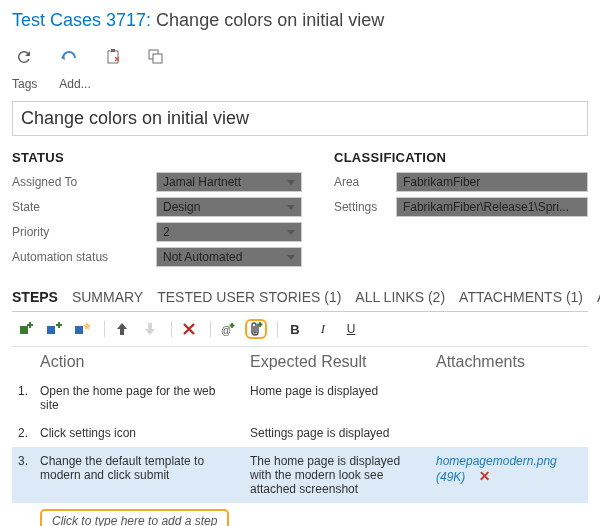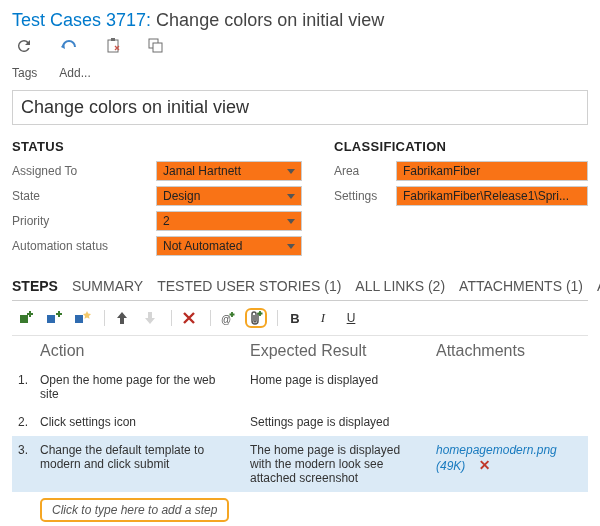--- a/index.html
+++ b/index.html
@@ -1,36 +1,36 @@
 <!DOCTYPE html>
 <html><head>
 <meta charset="utf-8">
 <style>
   * { box-sizing: border-box; margin: 0; padding: 0; }
   body { font-family: "Segoe UI", Arial, sans-serif; font-size: 12px; color: #333; background: #fff; width: 600px; }
   .container { padding: 10px 12px 14px 12px; }
-  .title-bar { font-size: 18px; margin-bottom: 3px; }
+  .title-bar { font-size: 18px; margin-bottom: 14px; }
   .title-id { color: #007acc; }
   .title-text { color: #444; }
   .toolbar { display: flex; gap: 28px; padding: 4px 0 10px 4px; }
   .tb-btn { cursor: pointer; opacity: .85; }
   .tb-btn svg { display:block; }
   .tags-row { display: flex; align-items: center; gap: 18px; font-size: 12px; margin-bottom: 8px; }
   .tags-label { color: #555; text-align: center; }
   .add-tag { color: #555; padding: 2px 4px; cursor: pointer; }
   .name-input { width: 100%; border: 1px solid #d0d0d0; padding: 6px 8px; font-size: 18px; color: #333; margin-bottom: 14px; font-family: inherit; }
   .sections { display: flex; gap: 32px; margin-bottom: 2px; }
   .section-left { width: 332px; }
   .section-right { flex: 1; }
   .section-hdr { font-weight: bold; font-size: 13px; letter-spacing: .3px; color: #222; margin-bottom: 6px; }
   .field-row { display: flex; align-items: center; margin-bottom: 3px; height: 22px; }
   .field-label { color: #666; font-size: 12px; }
   .section-left .field-label { width: 144px; }
   .section-right .field-label { width: 62px; }
-  .field-select { flex: 1; border: 1px solid #ccc; height: 20px; padding: 0 18px 0 6px; font-size: 12px; color: #222; background: #f97316; position: relative; line-height: 18px; white-space: nowrap; overflow: hidden; text-overflow: ellipsis; }
+  .field-select { flex: 1; border: 1px solid #ccc; height: 20px; padding: 0 18px 0 6px; font-size: 12px; color: #222; background: #737373; position: relative; line-height: 18px; white-space: nowrap; overflow: hidden; text-overflow: ellipsis; }
   .field-select::after { content: ""; position: absolute; right: 6px; top: 7px; border-left: 4px solid transparent; border-right: 4px solid transparent; border-top: 5px solid #555; }
   .no-caret::after { display:none; }
   .tabs { display: flex; gap: 14px; border-bottom: 1px solid #ccc; margin-top: 12px; }
   .tab { font-size: 14px; color: #555; padding: 6px 0 6px 0; cursor: pointer; white-space: nowrap; }
   .tab.active { font-weight: bold; color: #222; }
   .steps-toolbar { display: flex; align-items: center; gap: 0; padding: 7px 4px 7px 4px; border-bottom: 1px solid #e2e2e2; }
   .st-btn { width: 22px; height: 20px; display: flex; align-items: center; justify-content: center; cursor: pointer; margin-right: 6px; }
   .sep { width: 1px; height: 16px; background: #d6d6d6; margin: 0 6px 0 4px; }
   .st-attach { border: 2px solid #f5a623; border-radius: 6px; padding: 2px; }
   .grid-header { display: flex; padding: 6px 0 6px 28px; color: #666; font-size: 16px; }

